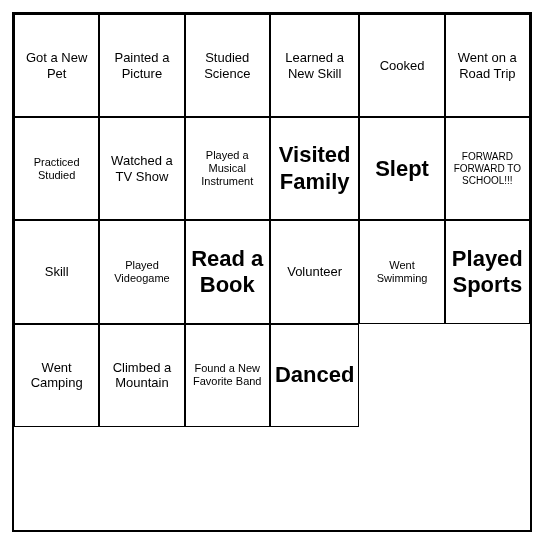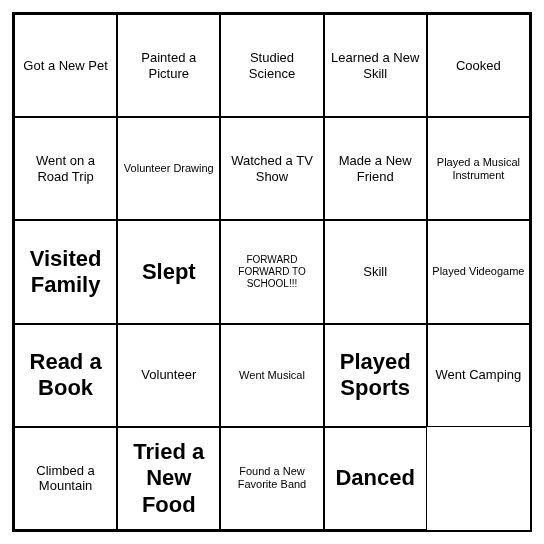--- a/index.html
+++ b/index.html
@@ -10,21 +10,21 @@
       align-items: center;
       width: 544px;
       height: 544px;
       font-family: Arial, sans-serif;
     }
     .bingo-board {
       border: 2px solid #000;
       width: 520px;
       height: 520px;
       display: grid;
-      grid-template-columns: repeat(5, 1fr);
+      grid-template-columns: repeat(6, 1fr);
       grid-template-rows: repeat(5, 1fr);
     }
     .cell {
       border: 1px solid #000;
       display: flex;
       justify-content: center;
       align-items: center;
       text-align: center;
       padding: 4px;
       font-size: 13px;
@@ -48,31 +48,29 @@
 </head>
 <body>
 
 <div class="bingo-board">
 <div class="cell">Got a New Pet</div>
     <div class="cell">Painted a Picture</div>
     <div class="cell">Studied Science</div>
     <div class="cell">Learned a New Skill</div>
     <div class="cell">Cooked</div>
     <div class="cell">Went on a Road Trip</div>
-    <div class="cell small-text">Volunteer Drawing</div>
+    <div class="cell small-text">Practiced Studied</div>
     <div class="cell">Watched a TV Show</div>
-    <div class="cell">Made a New Friend</div>
     <div class="cell small-text">Played a Musical Instrument</div>
     <div class="cell large-text">Visited Family</div>
     <div class="cell large-text">Slept</div>
     <div class="cell tiny-text">FORWARD FORWARD TO SCHOOL!!!</div>
     <div class="cell">Skill</div>
     <div class="cell small-text">Played Videogame</div>
     <div class="cell medium-text">Read a Book</div>
     <div class="cell">Volunteer</div>
-    <div class="cell small-text">Went Musical</div>
+    <div class="cell small-text">Went Swimming</div>
     <div class="cell large-text">Played Sports</div>
     <div class="cell">Went Camping</div>
     <div class="cell">Climbed a Mountain</div>
-    <div class="cell medium-text">Tried a New Food</div>
     <div class="cell small-text">Found a New Favorite Band</div>
     <div class="cell large-text">Danced</div>
   </div>
 
 </body></html>

